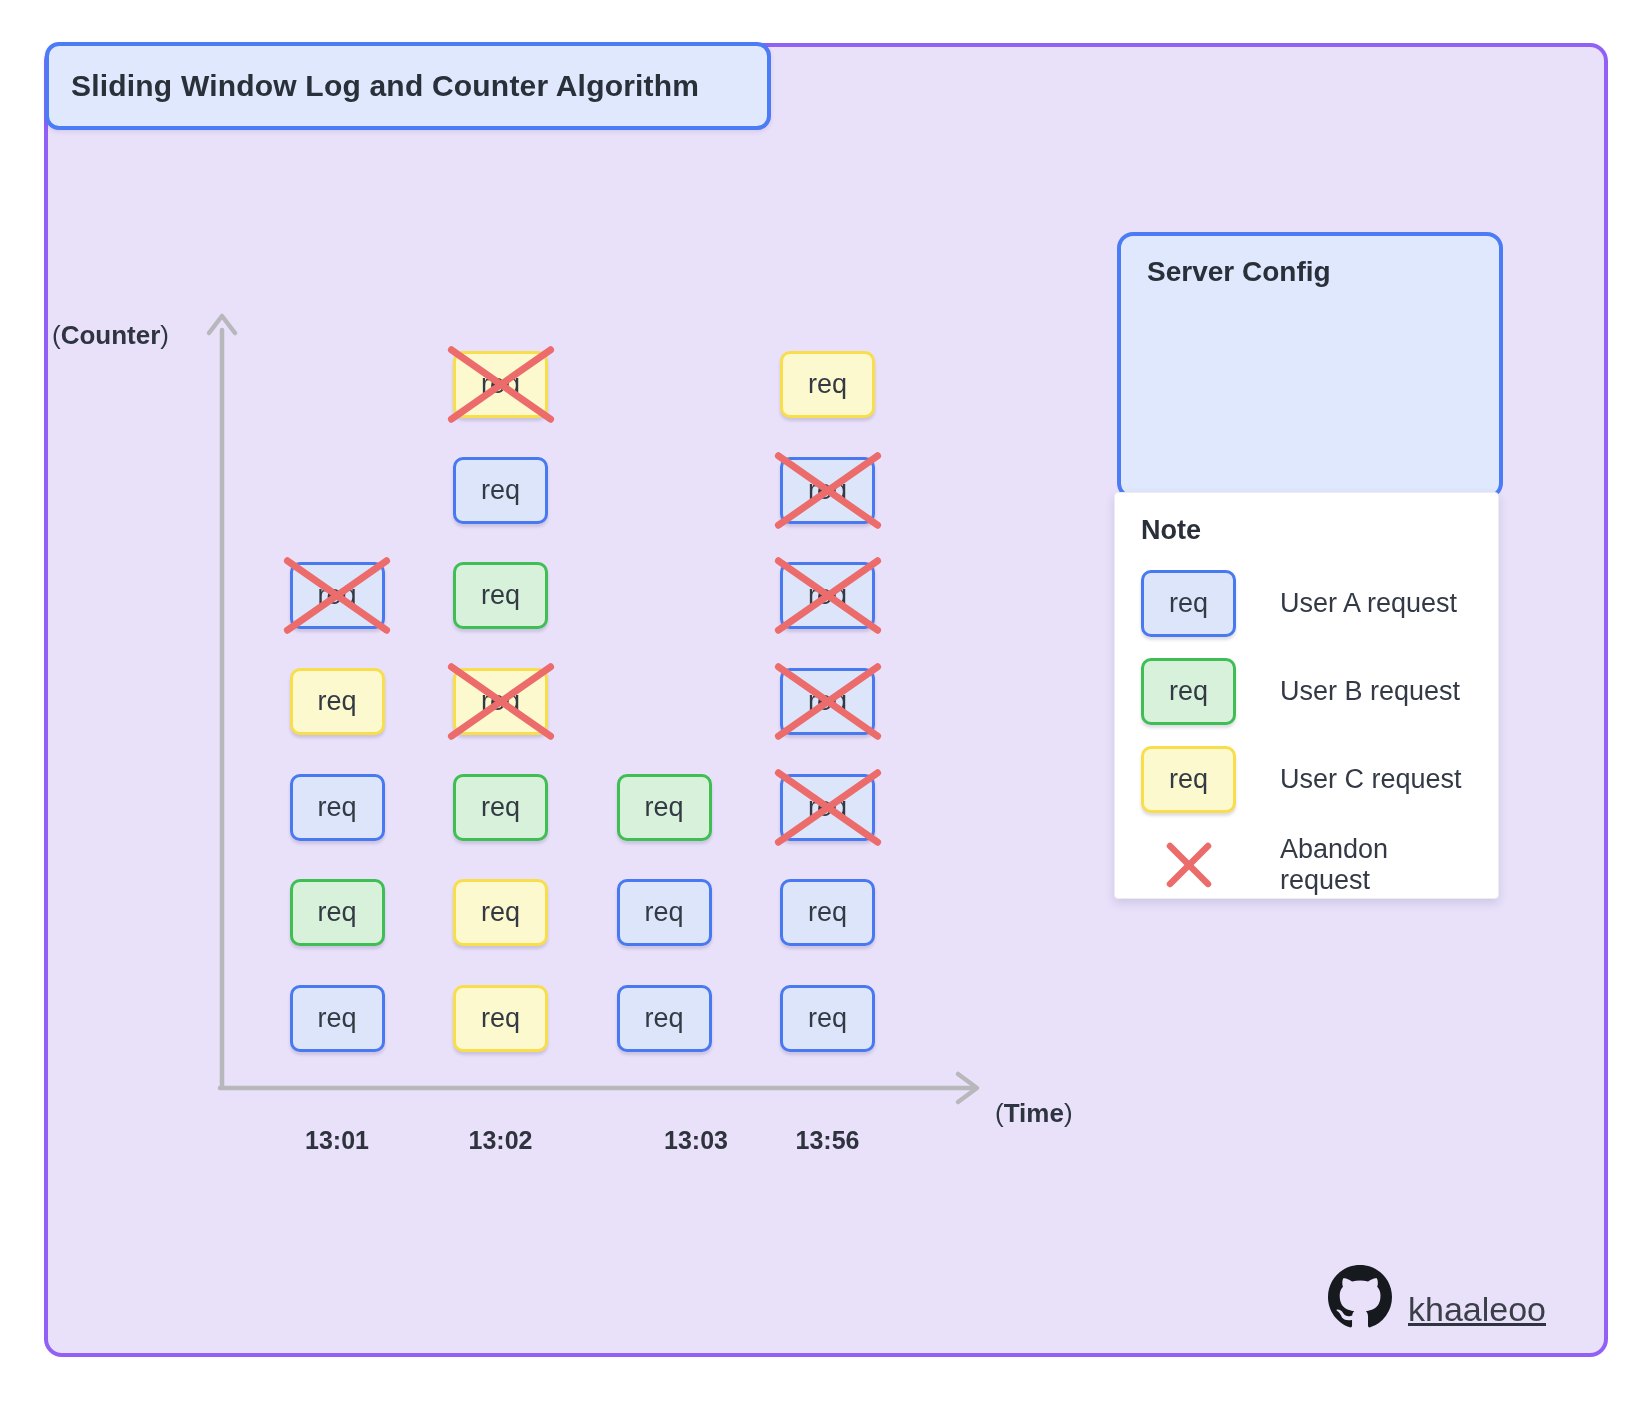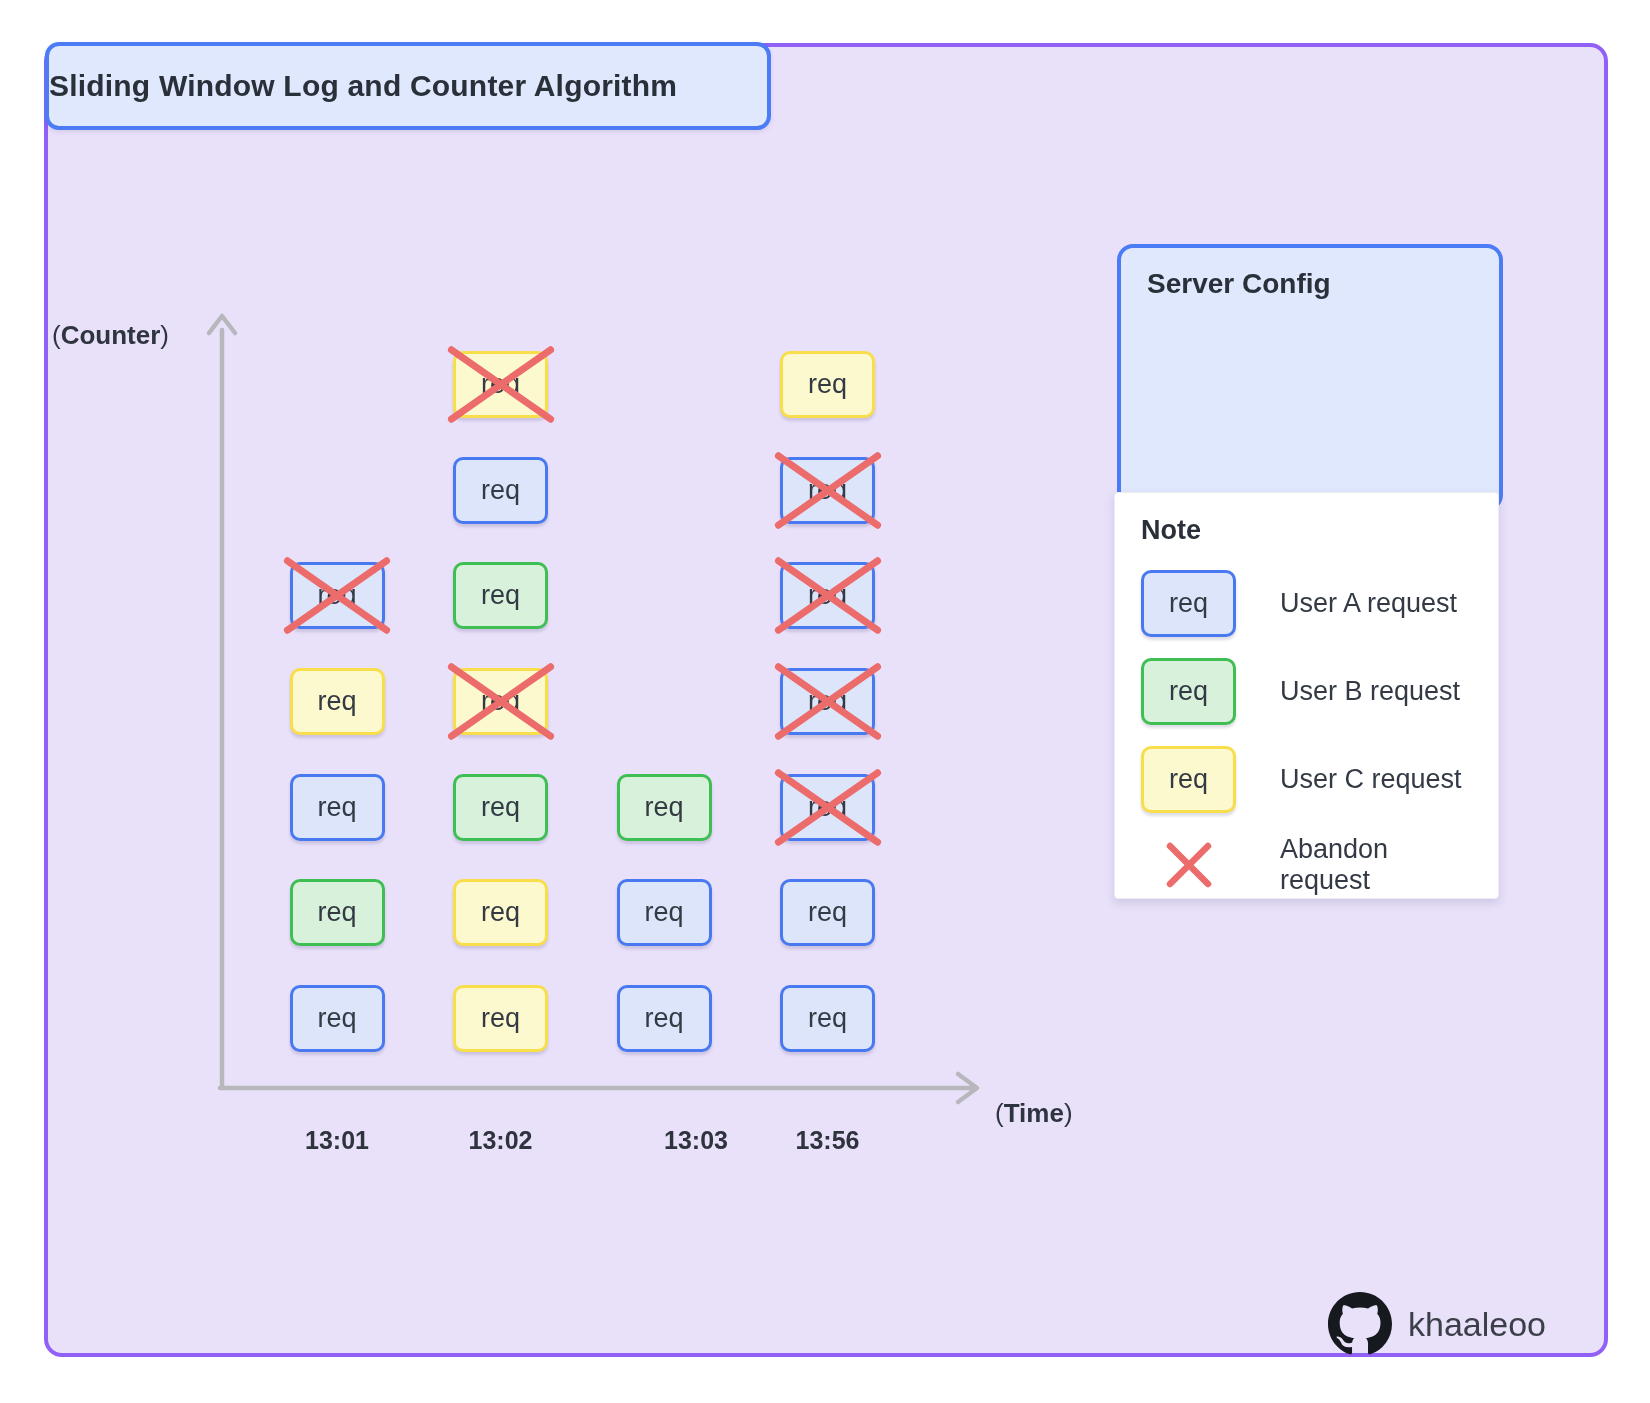--- a/index.html
+++ b/index.html
@@ -12,21 +12,21 @@
   .canvas{
     position:absolute;left:44px;top:43px;width:1564px;height:1314px;
     background:var(--canvas-bg);border:4px solid var(--canvas-border);
     border-radius:18px;box-sizing:border-box;
   }
   
   .title-box{
     position:absolute;left:45px;top:42px;width:726px;height:88px;
     background:var(--panel-blue-fill);border:4px solid var(--panel-blue-border);
     border-radius:14px;box-sizing:border-box;display:flex;align-items:center;
-    z-index:5;box-shadow:0 2px 4px rgba(60,60,120,.12);
+    padding-left:22px;z-index:5;box-shadow:0 2px 4px rgba(60,60,120,.12);
   }
   .title-box h1{font-size:30px;font-weight:700;margin:0;color:#2a3039;letter-spacing:.2px;}
 
   
   .axes-svg{position:absolute;left:0;top:0;z-index:1;}
 
   .axis-label{position:absolute;font-size:26px;font-weight:400;color:#2f3540;z-index:2;}
   .axis-label b{font-weight:700;}
   #counter-label{left:52px;top:320px;width:160px;text-align:left;}
   #time-label{left:995px;top:1098px;}
@@ -50,21 +50,21 @@
   .abandoned::before{transform:rotate(35deg);}
   .abandoned::after{transform:rotate(-35deg);}
 
   .x-tick{
     position:absolute;width:120px;text-align:center;font-size:25px;font-weight:700;
     color:#2e333d;z-index:2;
   }
 
   
   .server-config{
-    position:absolute;left:1117px;top:244px;width:386px;height:267px;
+    position:absolute;left:1117px;top:232px;width:386px;height:267px;
     background:var(--panel-blue-fill);border:4px solid var(--panel-blue-border);
     border-radius:16px;box-sizing:border-box;padding:20px 26px;z-index:2;
   }
   .server-config h2{margin:0 0 30px 0;font-size:28px;font-weight:700;color:#2a3039;}
   .server-config .cfg-line{font-size:26px;line-height:36px;color:#333a45;}
 
   
   .note-box{
     position:absolute;left:1114px;top:492px;width:385px;height:407px;
     background:#ffffff;border:1px solid #ececf2;border-radius:4px;
@@ -73,21 +73,21 @@
   }
   .note-box h2{margin:0 0 24px 0;font-size:27px;font-weight:700;color:#2a3039;}
   .legend-row{display:flex;align-items:center;margin-bottom:21px;}
   .legend-chip{position:relative;flex:0 0 95px;}
   .legend-label{margin-left:44px;font-size:27px;color:#333a45;}
   .legend-x-row{margin-top:2px;justify-content:space-between;}
   .legend-x-cell{width:95px;flex:0 0 95px;display:flex;justify-content:center;}
 
   
   .footer{
-    position:absolute;left:1328px;top:1292px;display:flex;align-items:center;z-index:2;
+    position:absolute;left:1328px;top:1265px;display:flex;align-items:flex-end;z-index:2;text-decoration:underline;
   }
   .gh-logo{width:64px;height:64px;flex:0 0 64px;}
   .footer-name{margin-left:16px;font-size:34px;color:#3b4048;}
 </style>
 </head>
 <body style="--canvas-bg: #e9e1fa; --canvas-border: #9161f7; --panel-blue-fill: #dfe8fc; --panel-blue-border: #4c7cf5; --ua-fill: #dce5f9; --ua-border: #4879f1; --ub-fill: #d8f1db; --ub-border: #3fbe53; --uc-fill: #fcf9cf; --uc-border: #f8de4b; --x-red: #ec6b6b;">
 
 <div class="canvas"></div>
 
 <div class="title-box">

